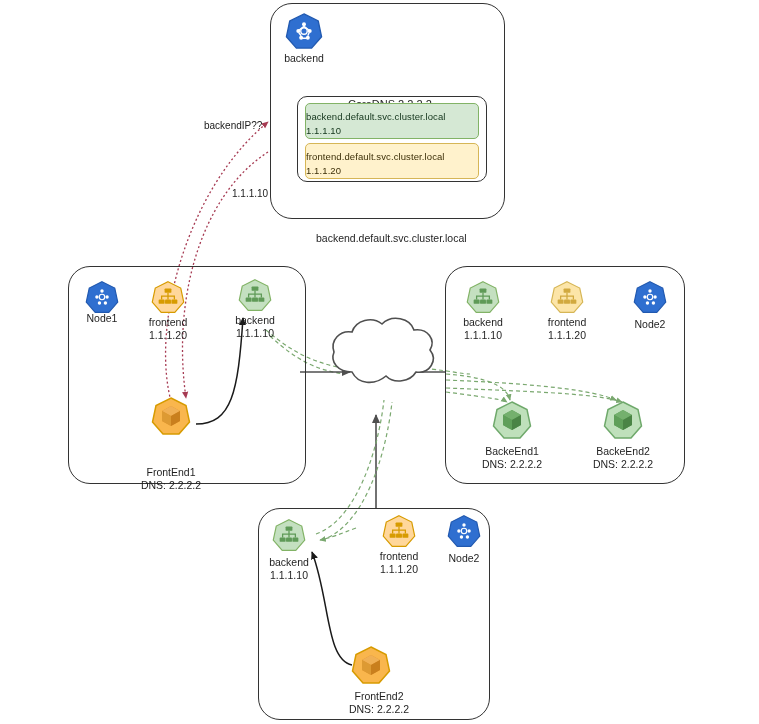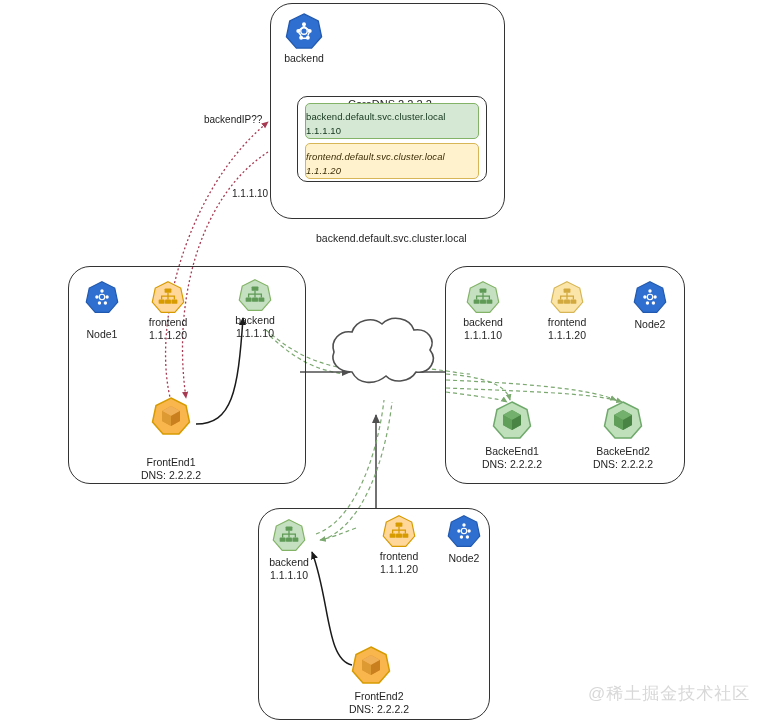--- a/index.html
+++ b/index.html
@@ -38,21 +38,21 @@
     position:absolute;
     box-sizing:border-box;
     border-radius:5px;
     text-align:left;
     font-size:9.5px;
     line-height:14px;
     padding-top:6px;
     letter-spacing:.1px;
   }
   .dnsrec.green { background:#d5e8d4; border:1.3px solid #82b366; color:#12341a; }
-  .dnsrec.cream { background:#fff2cc; border:1.3px solid #d6b656; color:#3c2f08;font-style:italic; }
+  .dnsrec.cream { background:#fff2cc; border:1.3px solid #d6b656; color:#3c2f08; }
 
   .dnspanel {
     position:absolute;
     border:1.4px solid #333333;
     border-radius:10px;
     box-sizing:border-box;
   }
 
   .plain-label {
     position:absolute;
@@ -171,21 +171,21 @@
   <div class="dnsrec green" style="left:305px; top:103px; width:174px; height:36px;">
     <span>backend.default.svc.cluster.local</span>
     <span class="l2">1.1.1.10</span>
   </div>
 
   <div class="dnsrec cream" style="left:305px; top:143px; width:174px; height:36px;">
     <span>frontend.default.svc.cluster.local</span>
     <span class="l2">1.1.1.20</span>
   </div>
 
-  <div class="flow-label" style="left:204px; top:114px;text-align:right;">
+  <div class="flow-label" style="left:204px; top:120px;text-align:right;">
     <span>backendIP??</span>
   </div>
   <div class="flow-label" style="left:232px; top:188px;">
     <span>1.1.1.10</span>
   </div>
 
   <div class="plain-label" style="left:316px; top:232px;">
     <span>backend.default.svc.cluster.local</span>
   </div>
 
@@ -197,21 +197,21 @@
       <g fill="#ffffff">
         <circle cx="20" cy="13" r="2"></circle>
         <circle cx="14" cy="20" r="2"></circle>
         <circle cx="26" cy="20" r="2"></circle>
         <circle cx="17" cy="27" r="2"></circle>
         <circle cx="24" cy="27" r="2"></circle>
       </g>
       <circle cx="20" cy="20" r="3.2" fill="none" stroke="#ffffff" stroke-width="1.3"></circle>
     </svg>
   </div>
-  <div class="caption" style="left:72px; top:328px; width:60px;">
+  <div class="caption" style="left:72px; top:312px; width:60px;">
     <span>Node1</span>
   </div>
 
   <div class="glyph" style="left:151px; top:280px;">
     <svg width="34" height="34" viewBox="0 0 40 40">
       <polygon points="20,2 35,9.5 38.5,26 28,38 12,38 1.5,26 5,9.5" fill="#ffd79b" stroke="#d79b00" stroke-width="1.4"></polygon>
       <g fill="#d79b00">
         <rect x="16" y="10" width="8" height="5" rx="1"></rect>
         <rect x="9" y="23" width="7" height="5" rx="1"></rect>
         <rect x="16.5" y="23" width="7" height="5" rx="1"></rect>
@@ -246,21 +246,21 @@
     <svg width="40" height="40" viewBox="0 0 40 40">
       <polygon points="20,2 35,9.5 38.5,26 28,38 12,38 1.5,26 5,9.5" fill="#f9b64d" stroke="#d79b00" stroke-width="1.5"></polygon>
       <g>
         <polygon points="20,10 29,15 29,25 20,30 11,25 11,15" fill="#e0922c"></polygon>
         <polygon points="20,10 29,15 20,20 11,15" fill="#f0b055"></polygon>
         <polygon points="20,20 29,15 29,25 20,30" fill="#c97f1d"></polygon>
         <polygon points="20,20 11,15 11,25 20,30" fill="#dd9a33"></polygon>
       </g>
     </svg>
   </div>
-  <div class="caption" style="left:136px; top:456px; width:70px;">
+  <div class="caption" style="left:136px; top:466px; width:70px;">
     <span>FrontEnd1</span>
     <span class="l2">DNS: 2.2.2.2</span>
   </div>
 
   <div class="nodebox" style="left:445px; top:266px; width:240px; height:218px;"></div>
 
   <div class="glyph" style="left:466px; top:280px;">
     <svg width="34" height="34" viewBox="0 0 40 40">
       <polygon points="20,2 35,9.5 38.5,26 28,38 12,38 1.5,26 5,9.5" fill="#c4e0c0" stroke="#82b366" stroke-width="1.4"></polygon>
       <g fill="#5f9a57">
@@ -405,17 +405,14 @@
         <polygon points="20,20 29,15 29,25 20,30" fill="#c97f1d"></polygon>
         <polygon points="20,20 11,15 11,25 20,30" fill="#dd9a33"></polygon>
       </g>
     </svg>
   </div>
   <div class="caption" style="left:344px; top:690px; width:70px;">
     <span>FrontEnd2</span>
     <span class="l2">DNS: 2.2.2.2</span>
   </div>
 
-  <div class="watermark" style="left:588px; top:682px;">
-    <span>@稀土掘金技术社区</span>
-  </div>
 
 </div>
 
 </body></html>

